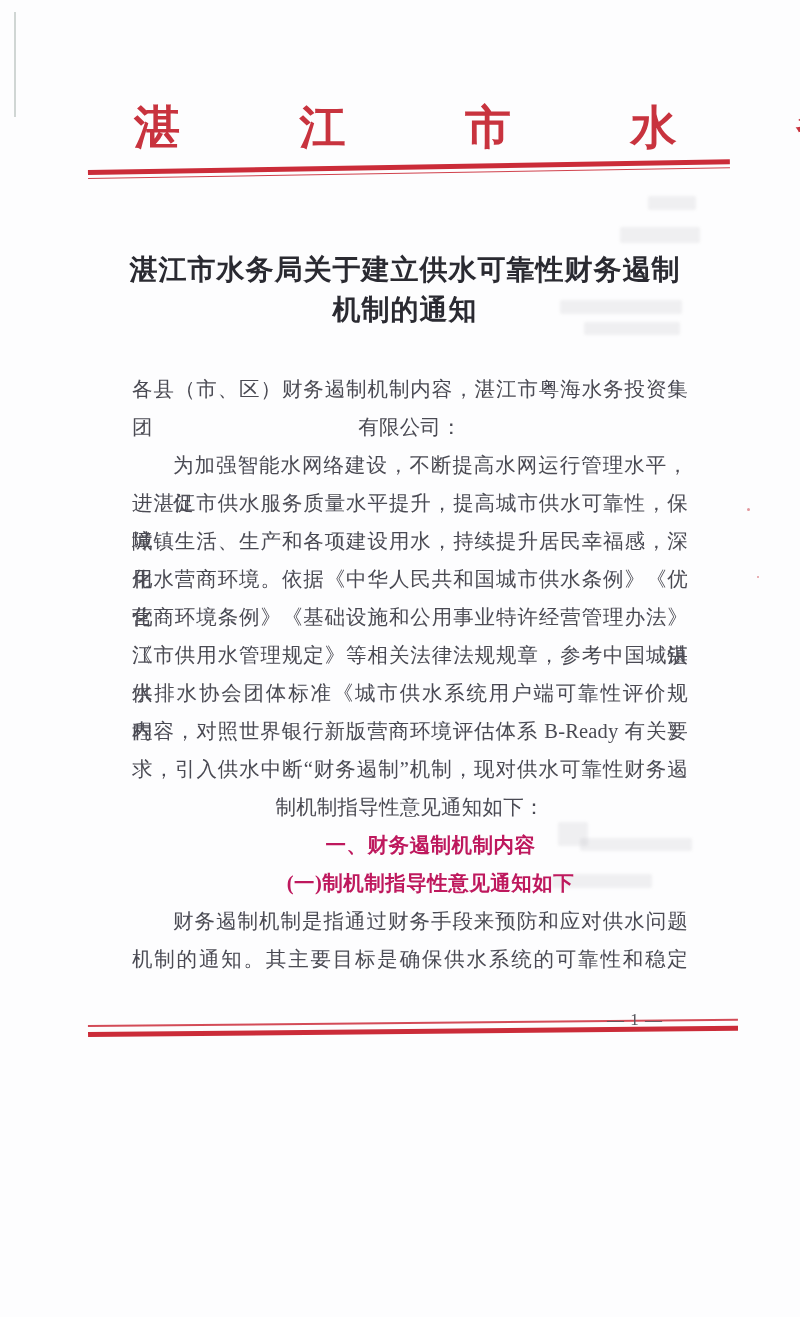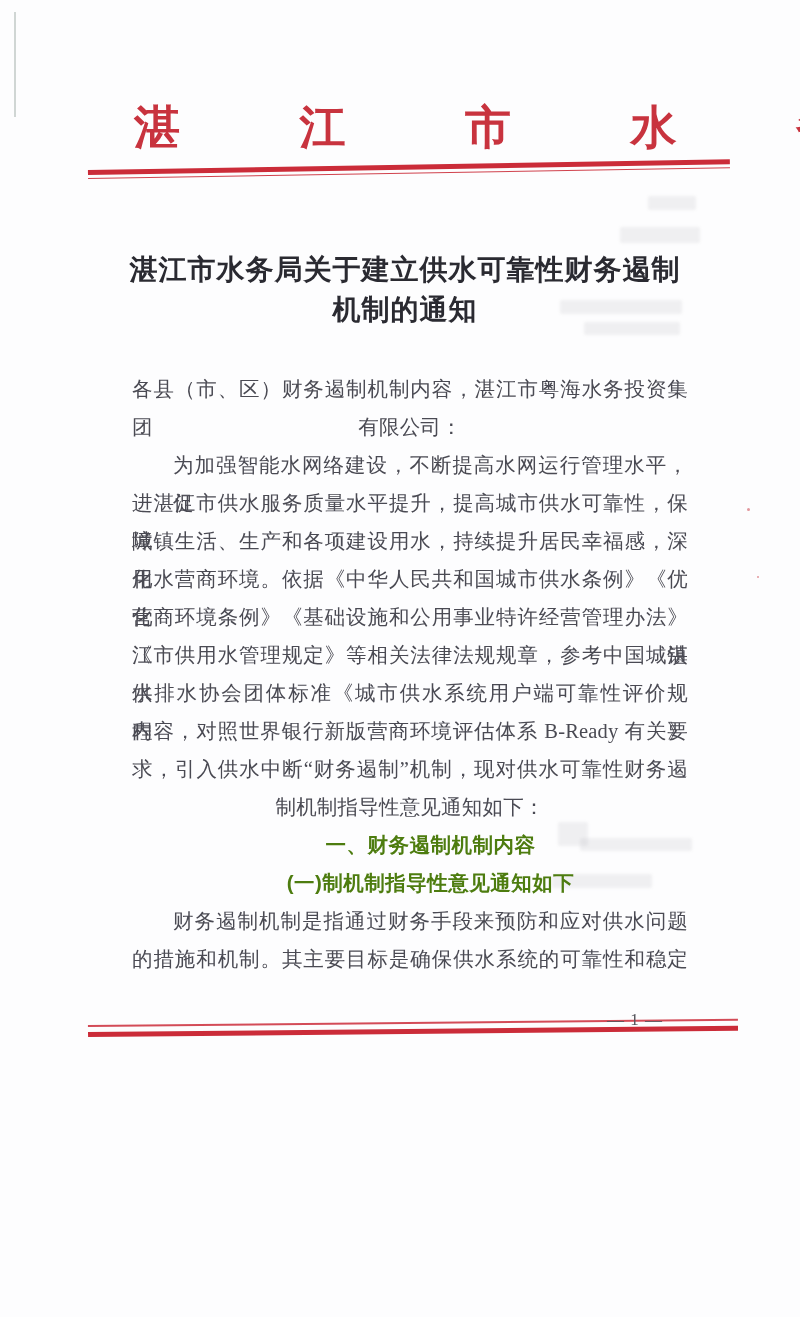--- a/index.html
+++ b/index.html
@@ -36,22 +36,22 @@
   }
 
   
   .body-block{position:absolute;left:132px;top:370px;width:556px;
     color:var(--body-text,#4a4a53);font-size:20.5px;}
   .body-line{height:38px;line-height:38px;white-space:nowrap;letter-spacing:.2px;}
   .body-line.j{white-space:normal;text-align:justify;text-align-last:justify;}
   .body-line.l{text-align:center;}
   .body-line.ind{padding-left:41px;}
   .body-line.hd{
-    font-family:Liberation Sans, sans-serif;
-    font-weight:700;color:#4d7c0f;letter-spacing:.5px;font-size:20.5px;
+    font-family:Liberation Serif, serif;
+    font-weight:700;color:#be185d;letter-spacing:.5px;font-size:20.5px;
   }
 
   
   .rule-bottom{position:absolute;left:88px;top:1025px;width:650px;
     transform:rotate(-0.55deg);transform-origin:left center;}
   .rule-bottom .thin{height:2px;background:var(--rule-red,#cb2c39);opacity:.85;}
   .rule-bottom .thick{height:5px;background:var(--rule-red,#cb2c39);margin-top:4.5px;}
 
   .page-num{
     position:absolute;left:604px;top:1008px;width:62px;height:24px;
@@ -104,21 +104,21 @@
       <div class="body-line j">用水营商环境。依据《中华人民共和国城市供水条例》《优化</div>
       <div class="body-line j">营商环境条例》《基础设施和公用事业特许经营管理办法》《湛</div>
       <div class="body-line j">江市供用水管理规定》等相关法律法规规章，参考中国城镇供</div>
       <div class="body-line j">水排水协会团体标准《城市供水系统用户端可靠性评价规程》</div>
       <div class="body-line j">内容，对照世界银行新版营商环境评估体系 B-Ready 有关要</div>
       <div class="body-line j">求，引入供水中断“财务遏制”机制，现对供水可靠性财务遏</div>
       <div class="body-line l">制机制指导性意见通知如下：</div>
       <div class="body-line hd ind l">一、财务遏制机制内容</div>
       <div class="body-line hd ind l">(一)制机制指导性意见通知如下</div>
       <div class="body-line j ind">财务遏制机制是指通过财务手段来预防和应对供水问题</div>
-      <div class="body-line j">的措施和机制。其主要目标是确保供水系统的可靠性和稳定</div>
+      <div class="body-line j">机制的通知。其主要目标是确保供水系统的可靠性和稳定</div>
     </div>
 
   <div class="page-num">— 1 —</div>
 
   <div class="rule-bottom">
     <div class="thin"></div>
     <div class="thick"></div>
   </div>
 
 </div>

